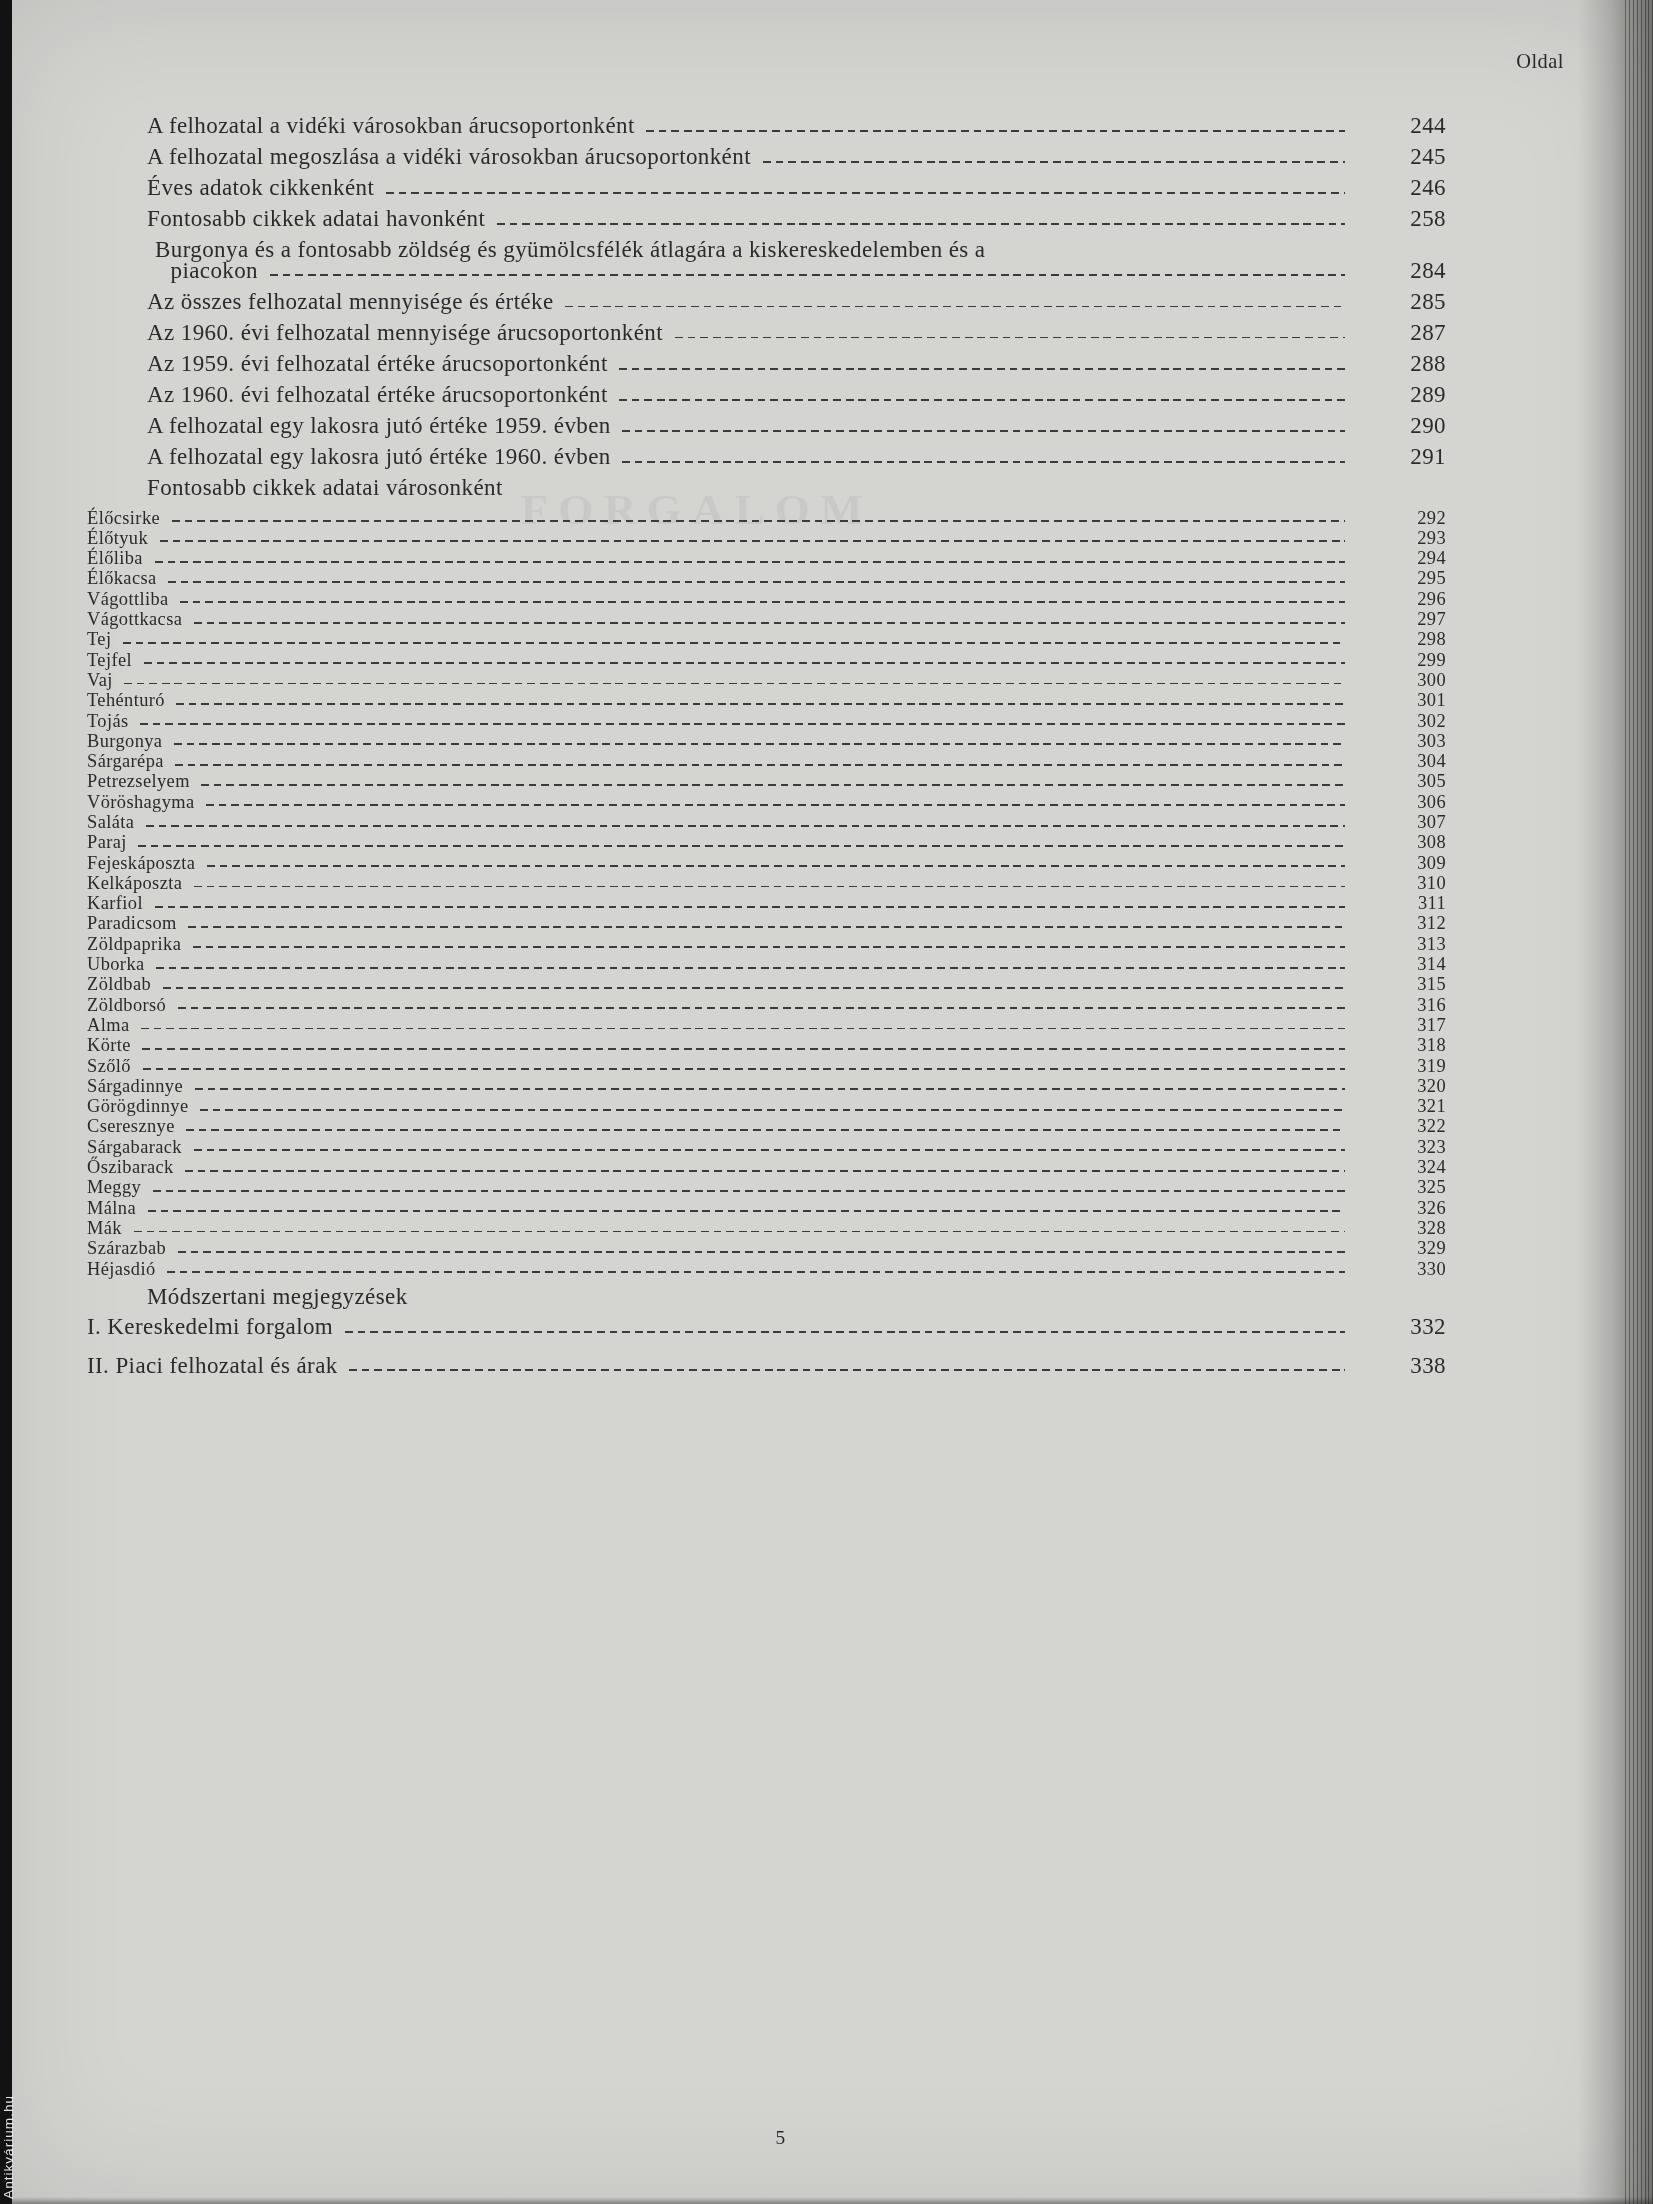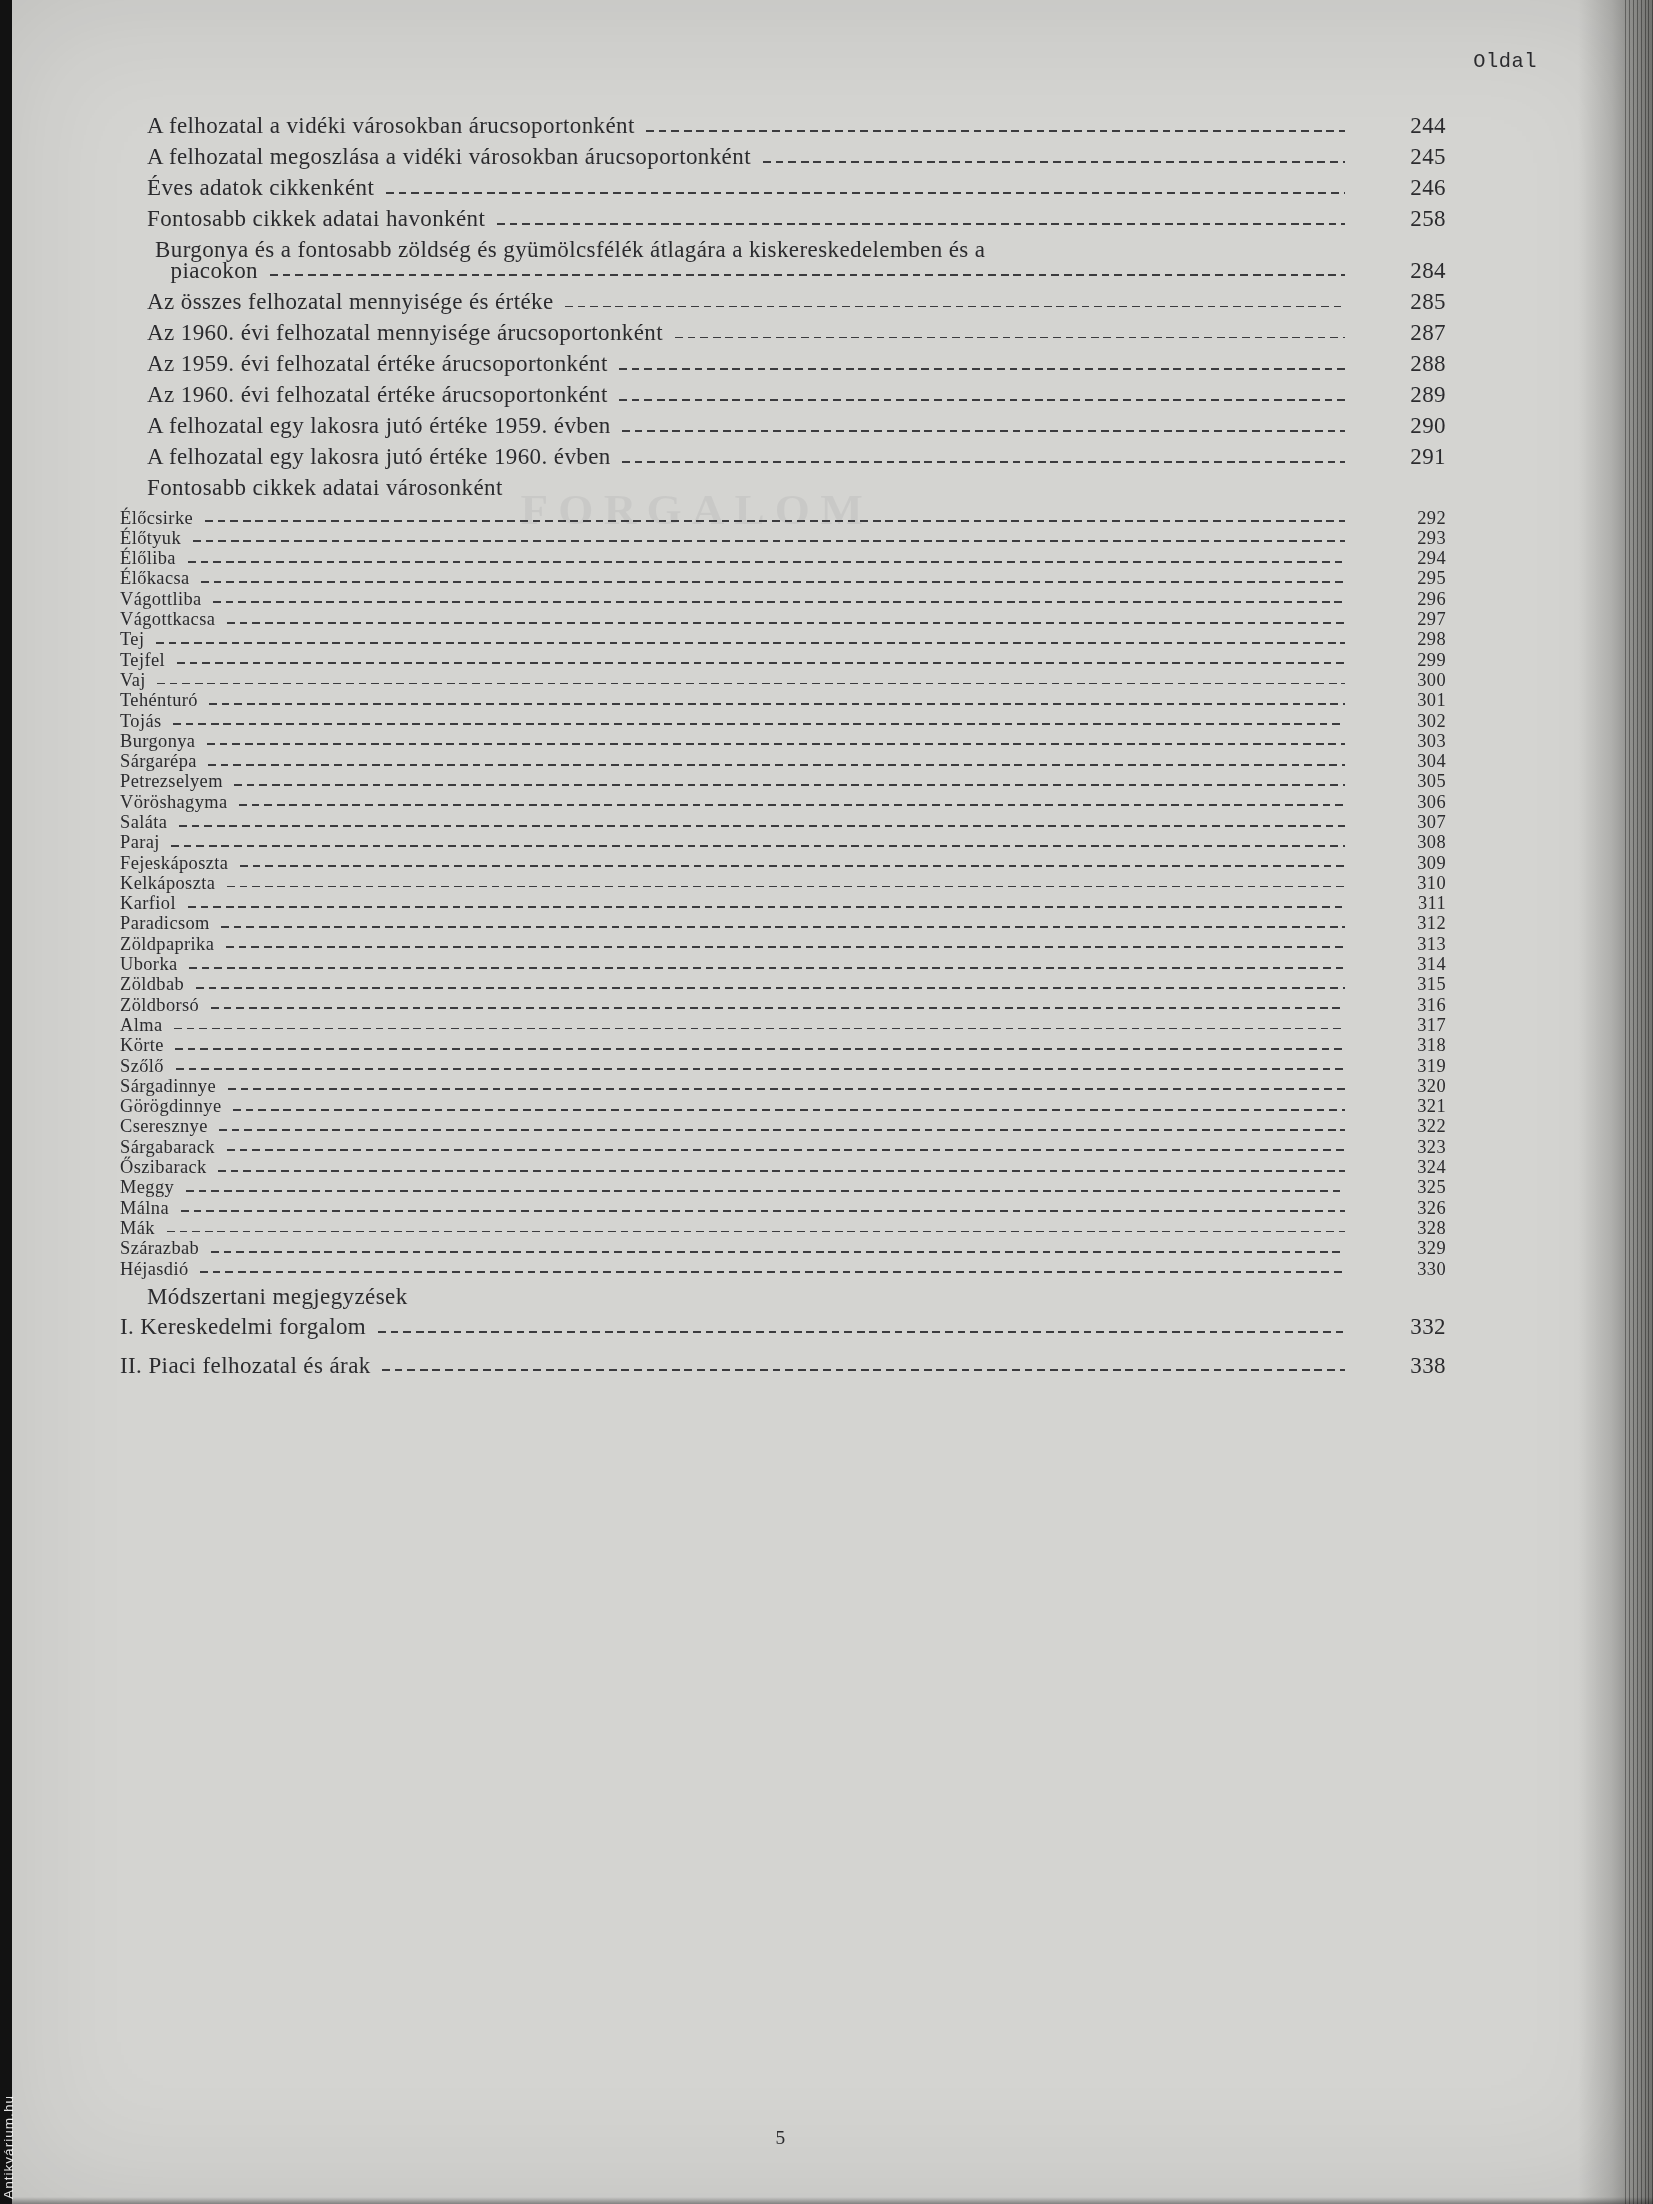--- a/index.html
+++ b/index.html
@@ -48,40 +48,39 @@
     z-index:5;
   }
   .bleedthrough{
     position:absolute;left:529px;top:485px;
     font-size:43px;letter-spacing:9.7px;font-weight:bold;
     color:#4a4a55;opacity:0.07;
     transform:scaleX(1.05);
     user-select:none;
   }
   .oldal-head{
-    padding:50px 117px 0 0;
+    padding:50px 90px 0 0;
     text-align:right;
     font-size:20.4px;
     letter-spacing:0.5px;
-    font-family:Liberation Mono, monospace;
   }
   .toc{
     padding:43px 0 0 0;
   }
   .toc-row{
     display:flex;align-items:baseline;
     padding-right:208px;
     letter-spacing:0.4px;
   }
   .toc-row.block{display:block;margin-left:8px;}
   .line2{display:flex;align-items:baseline;}
   .main{font-size:23px;line-height:20.4px;margin-bottom:10.7px;}
   .sub{font-size:18.4px;line-height:18.4px;margin-bottom:1.9px;}
   .indent-0{padding-left:147px;}
-  .indent-1{padding-left:120px;}
+  .indent-1{padding-left:87px;}
   .header-row{margin:7.8px 0 9.7px;}
   .gap-lg{margin-bottom:18.4px;justify-content:space-between;}
   .gap-top{margin-top:9px;}
   .label{white-space:nowrap;}
   .leader{
     flex:1 1 auto;height:1.9px;align-self:flex-end;
     margin:0 45px 4.9px 11.6px;
     background:repeating-linear-gradient(to right,#3b3b3e 0 7.8px, transparent 7.8px 12.6px);
   }
   .pagenum{flex:0 0 56px;text-align:right;white-space:nowrap;}

